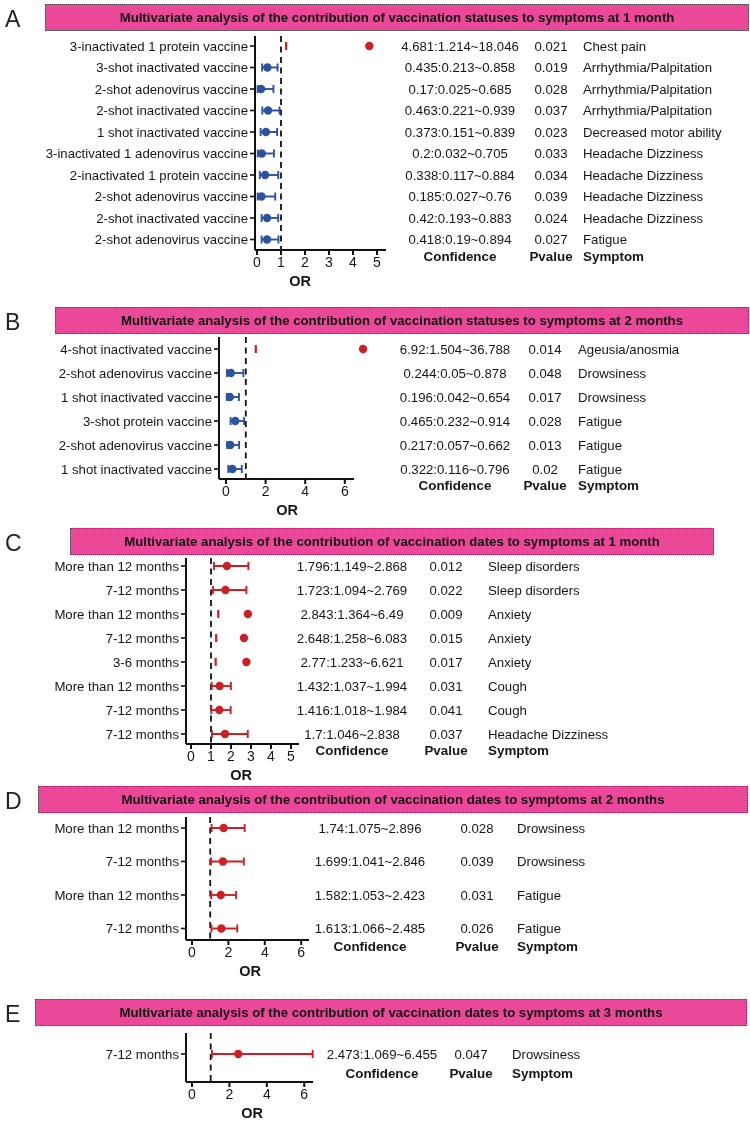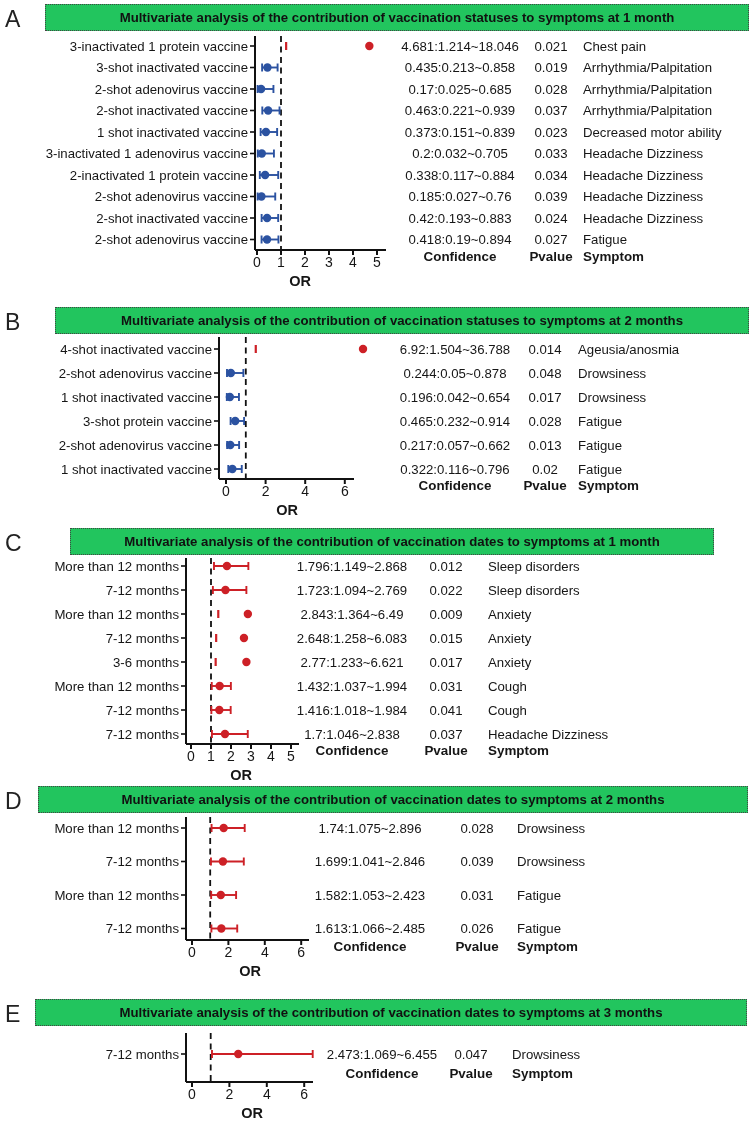--- a/index.html
+++ b/index.html
@@ -8,21 +8,21 @@
     font-family:"Liberation Sans",sans-serif;color:#111;overflow:hidden;
   }
   .panel{position:absolute;left:0;width:750px;}
   .panel-letter{
     position:absolute;left:5px;top:2px;font-size:23px;line-height:26px;
     font-weight:400;color:#222;
   }
   .title-box{
     position:absolute;top:0;height:21px;border:1.6px dotted #444;
     display:flex;align-items:center;justify-content:center;
-    padding:2px 4px;box-sizing:content-box;background:#22c55e;text-align:center;
+    padding:2px 4px;box-sizing:content-box;background:#ec4899;text-align:center;
   }
   .title-box span{font-weight:bold;font-size:13.2px;white-space:nowrap;color:#111;}
   svg.plot{position:absolute;left:0;overflow:visible;}
   text{fill:#161616;}
 </style>
 </head>
 <body>
 
 <div id="fig">
 

